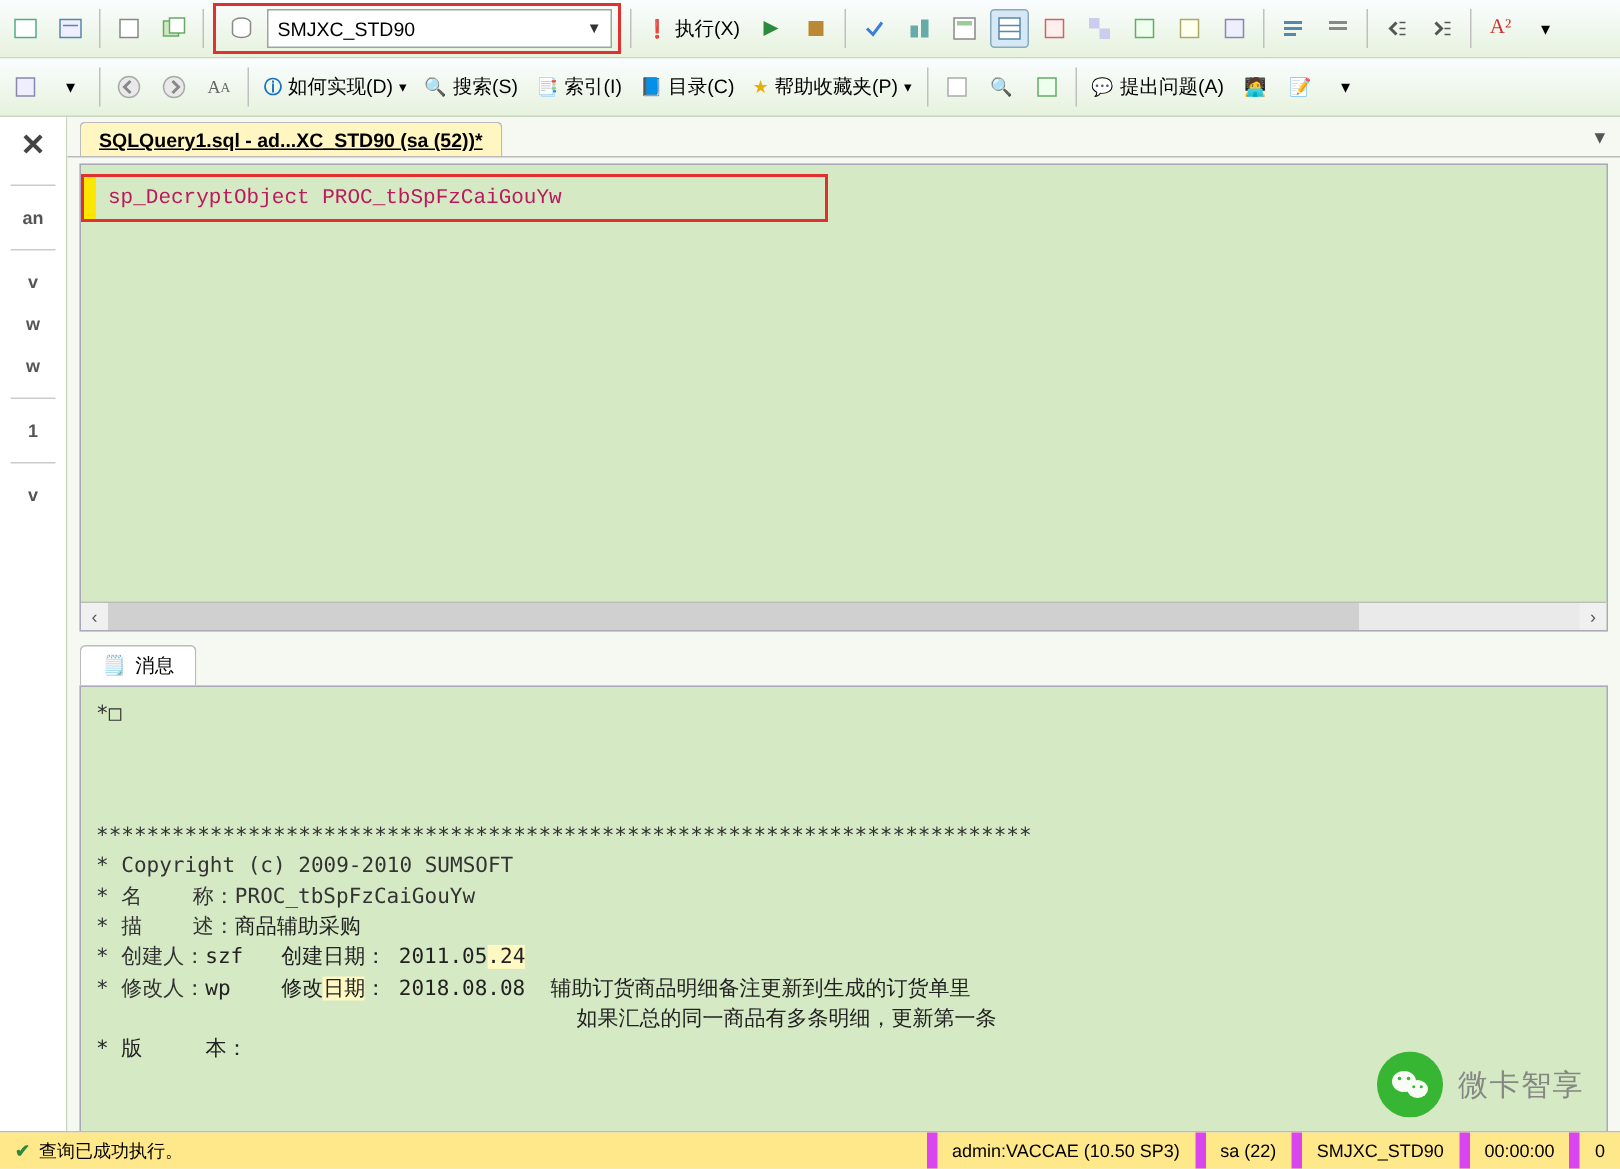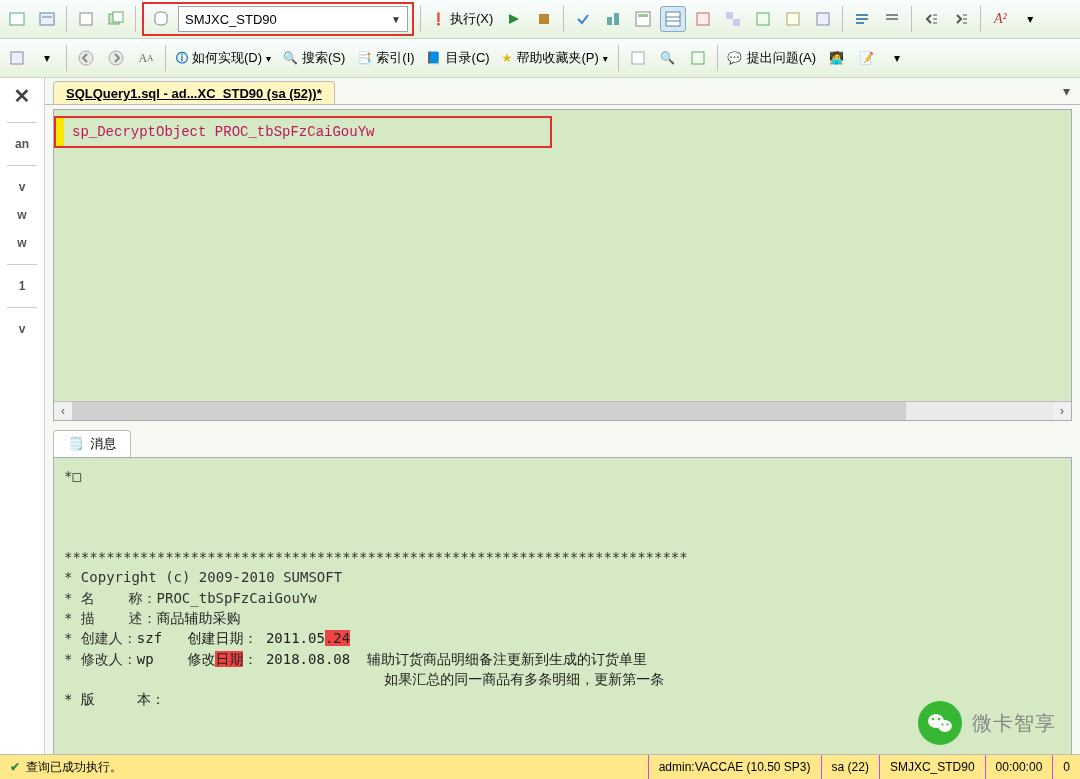--- a/index.html
+++ b/index.html
@@ -192,38 +192,38 @@
     font-family: "SimSun", Consolas, monospace;
     font-size: 14px;
     color:#222;
     overflow:auto;
     white-space: pre;
     line-height: 1.45;
   }
   .msg-body .muted{ color:#333;}
   .msg-body .proc{ color:#333;}
   
-  .hl { background:#ef4444; }
+  .hl { background:#fef9c3; }
 
   
   .status-bar {
     position: fixed;
     left:0; right:0; bottom:0;
     height:24px;
     display:flex;
     align-items:stretch;
     font-size:12px;
     background:#f0f0f0;
     border-top:1px solid #bbb;
   }
   .status-seg {
     display:flex;
     align-items:center;
     padding:0 10px;
-    border-left:1px solid #d946ef;
+    border-left:7px solid #d946ef;
   }
   .status-seg.first{ border-left:none; }
   .status-yellow { background:#ffe88a; }
   .ok-icon { color:#2b8a3e; margin-right:6px; font-weight:bold;}
 
   
   .watermark {
     position: fixed;
     right: 24px;
     bottom: 34px;
@@ -372,21 +372,21 @@
     </div>
   <div class="tb-btn">
       <svg width="16" height="16">
         <polyline points="4,4 8,8 4,12" fill="none" stroke="#555" stroke-width="2"></polyline>
         <line x1="10" y1="4" x2="14" y2="4" stroke="#555"></line>
         <line x1="10" y1="8" x2="14" y2="8" stroke="#555"></line>
         <line x1="10" y1="12" x2="14" y2="12" stroke="#555"></line>
       </svg>
     </div>
   <div class="sep"></div>
-  <div class="tb-btn" style="font-family:Georgia;font-style:italic;color:#c33;font-size:14px;">A²</div>
+  <div class="tb-btn" style="font-family:Georgia;color:#c33;font-size:14px;">A²</div>
   <div class="tb-btn">▾</div>
 </div>
 
 <div class="toolbar">
   <div class="tb-btn">
       <svg width="16" height="16">
         <rect x="2" y="2" width="12" height="12" fill="#eef" stroke="#88a"></rect>
       </svg>
     </div>
   <div class="tb-btn">▾</div>

